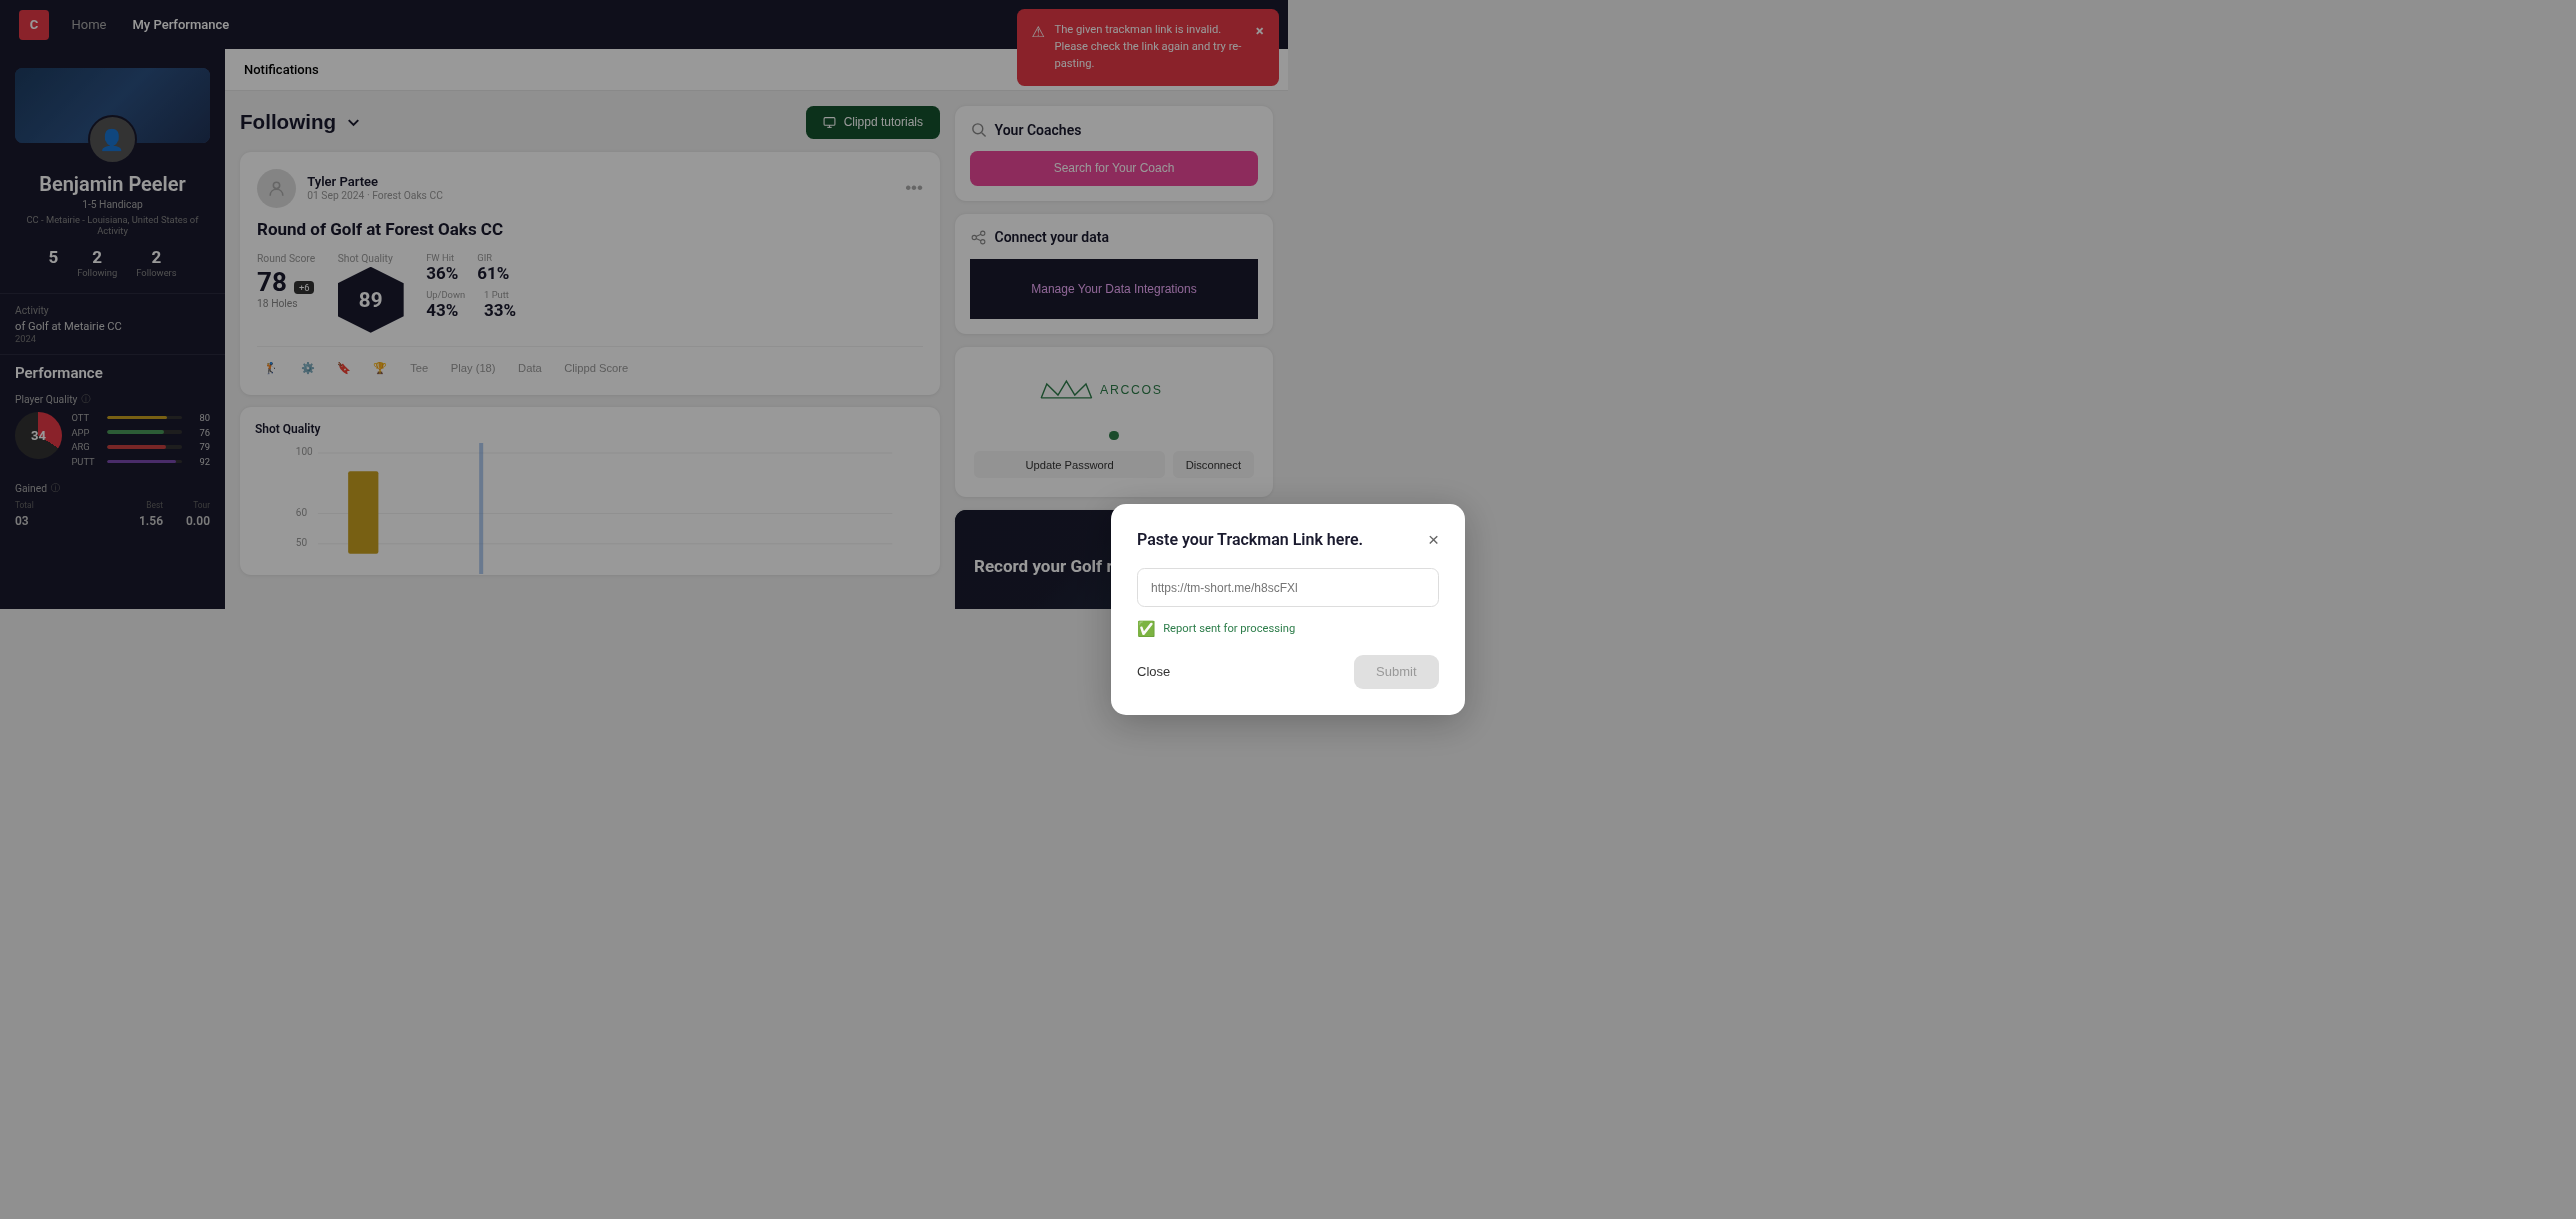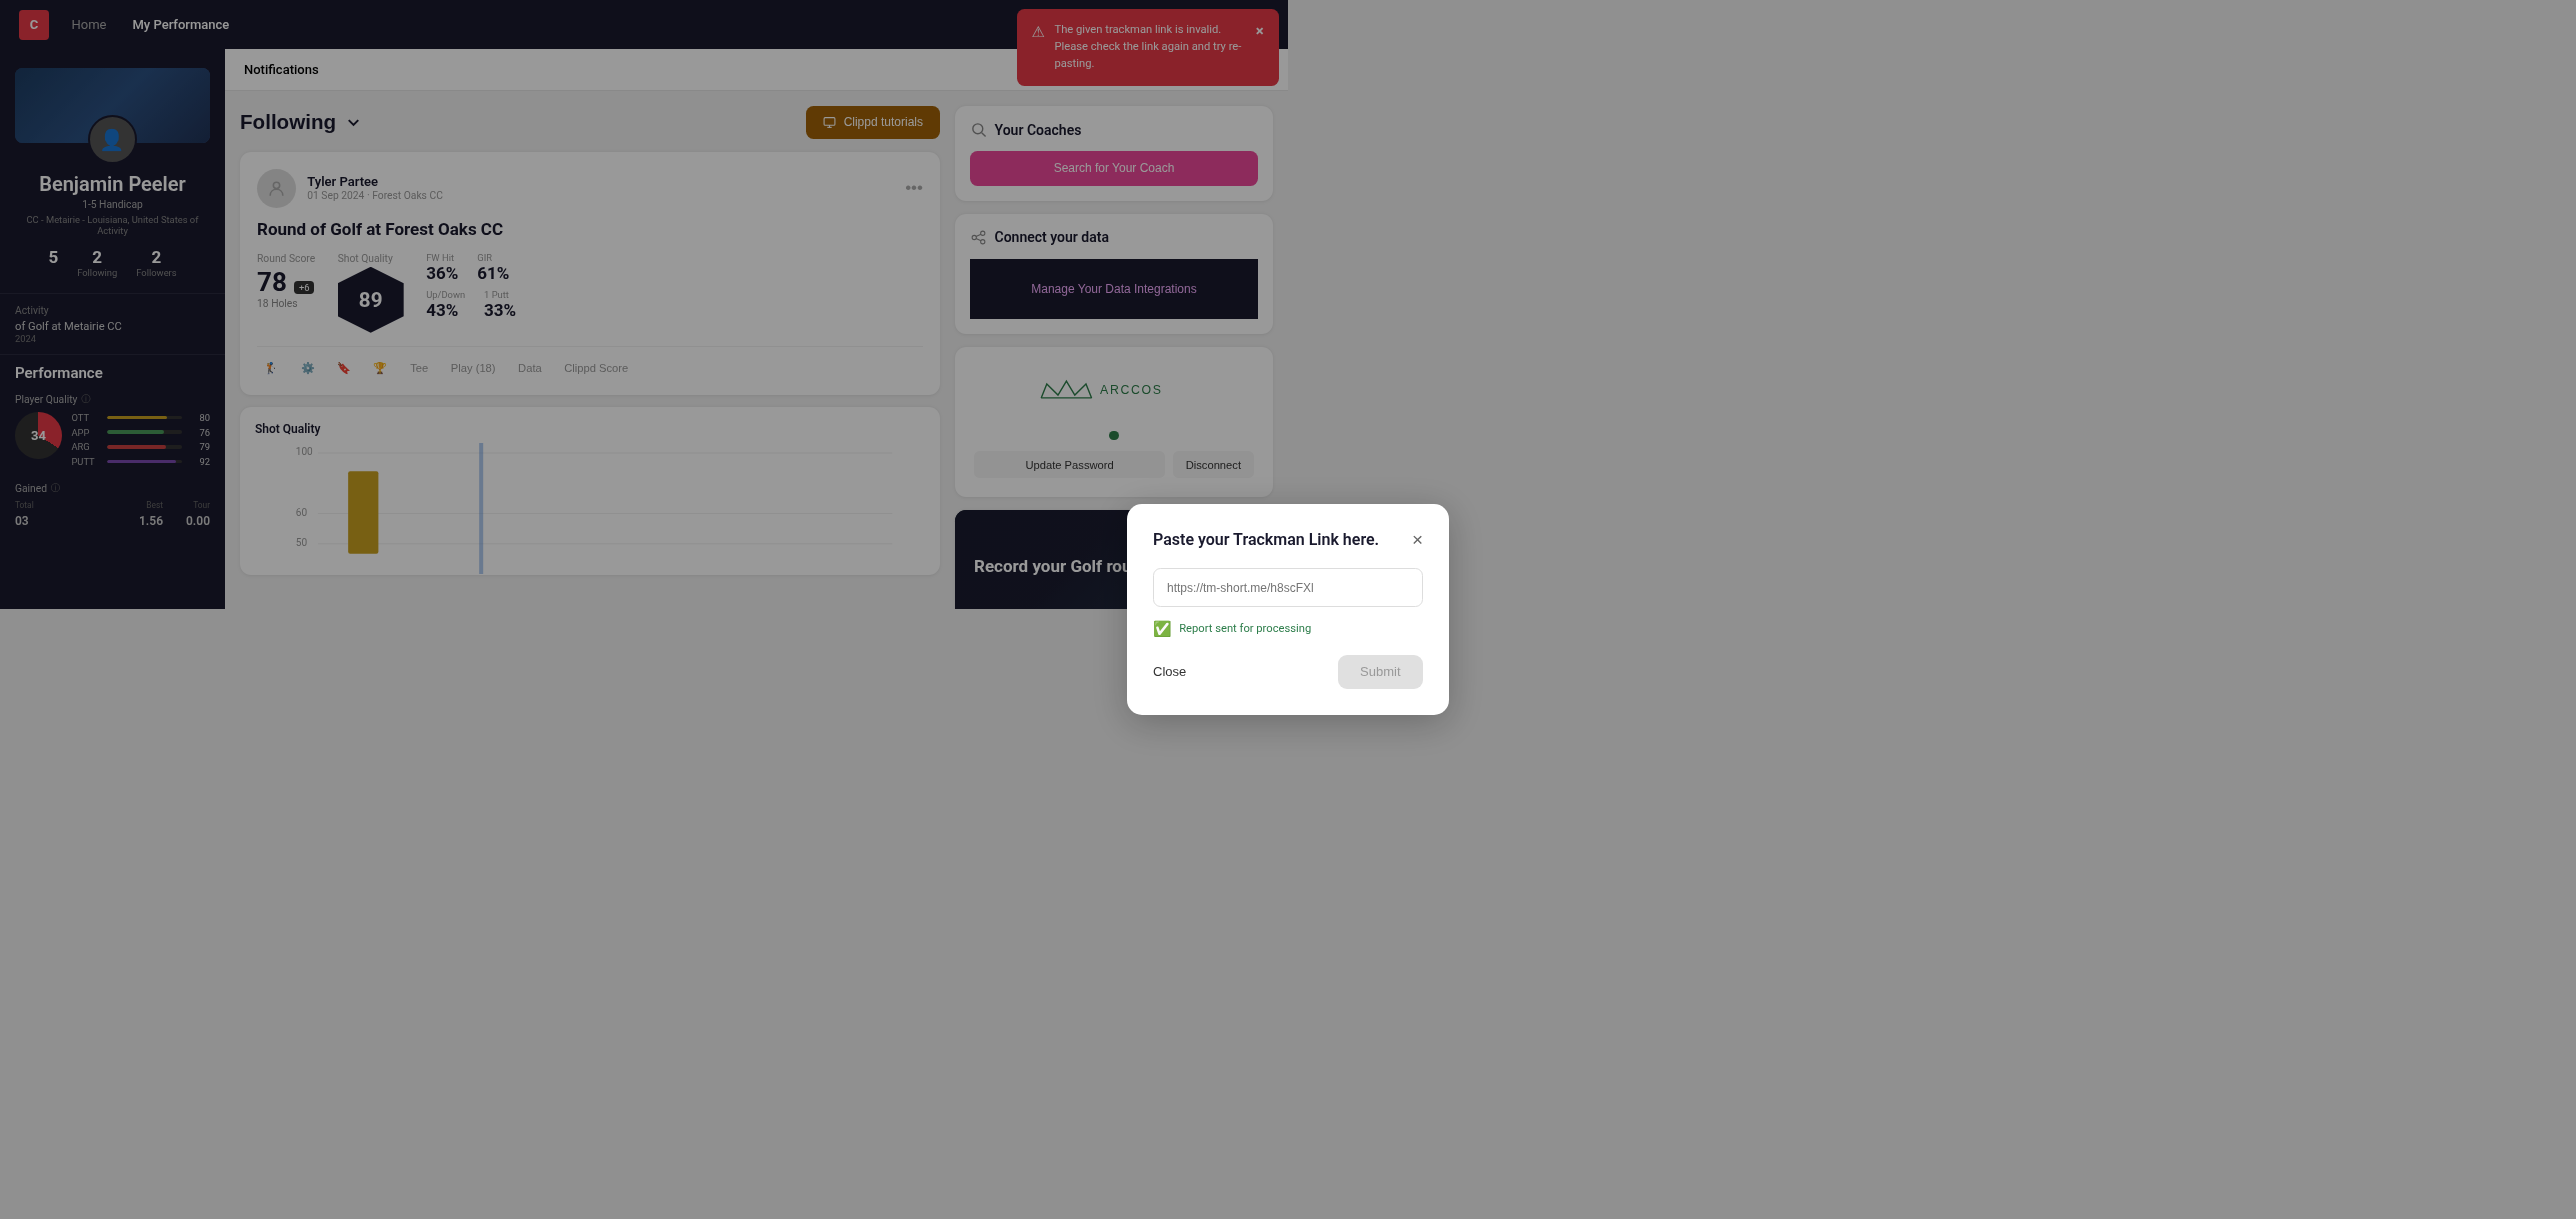--- a/index.html
+++ b/index.html
@@ -205,21 +205,21 @@
     .feed-header {
       display: flex; align-items: center; justify-content: space-between;
       margin-bottom: 13px;
     }
     .following-btn {
       display: flex; align-items: center; gap: 7.5px;
       background: none; border: none; cursor: pointer;
       font-size: 20.6px; font-weight: 700; color: #1a1a2e;
     }
     .tutorials-btn {
-      background: #a16207; color: white; border: none; border-radius: 7.5px;
+      background: #14532d; color: white; border: none; border-radius: 7.5px;
       padding: 9.4px 17px; font-size: 12px; cursor: pointer;
       display: flex; align-items: center; gap: 8px;
     }
 
     .post-card {
       background: white; border-radius: 11.2px; padding: 17px;
       box-shadow: 0 0.9px 3.7px rgba(0,0,0,0.08);
     }
     .post-header {
       display: flex; align-items: center; justify-content: space-between;
@@ -361,21 +361,21 @@
 
     
     .modal-overlay {
       position: fixed; top: 0; left: 0; right: 0; bottom: 0;
       background: rgba(0,0,0,0.4);
       display: flex; align-items: center; justify-content: center;
       z-index: 500;
     }
     .modal {
       background: white; border-radius: 15px;
-      width: 322px; padding: 26px;
+      width: 354px; padding: 26px;
       box-shadow: 0 7.5px 37px rgba(0,0,0,0.25);
     }
     .modal-header {
       display: flex; align-items: center; justify-content: space-between;
       margin-bottom: 19px;
     }
     .modal-title { font-size: 16px; font-weight: 600; color: #1a1a2e; }
     .modal-close {
       background: none; border: none; cursor: pointer;
       font-size: 19px; color: #666; line-height: 1;

